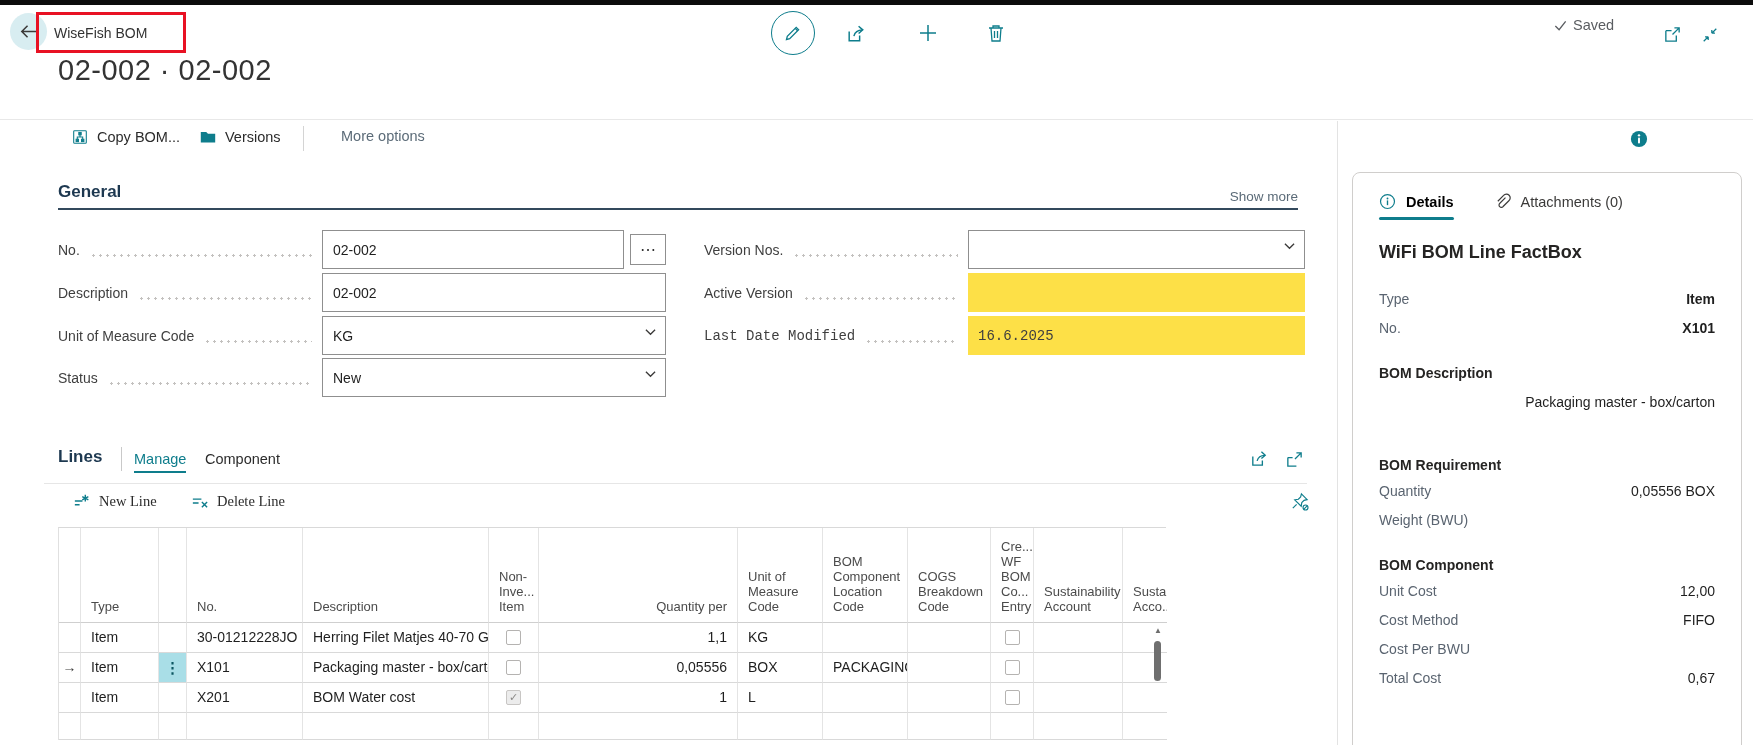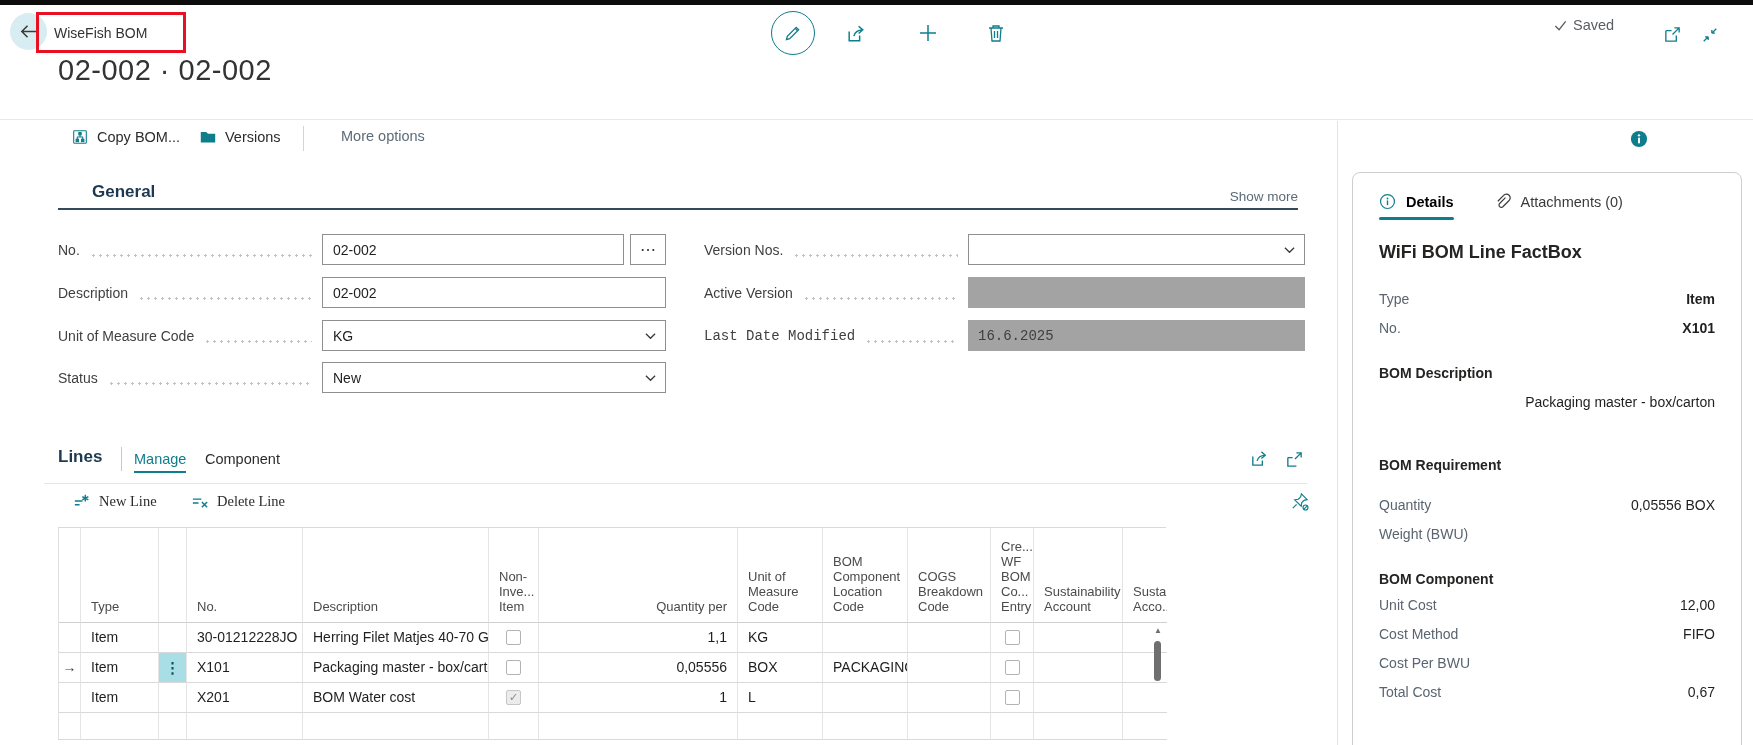--- a/index.html
+++ b/index.html
@@ -36,25 +36,25 @@
   .sec-head { position:absolute; font-size:17px; font-weight:700; color:#1d3850; }
   .show-more { position:absolute; top:189px; left:1208px; width:90px; text-align:right;
                font-size:13.5px; color:#5b6b78; cursor:pointer; }
   .gen-underline { position:absolute; left:58px; top:208px; width:1240px; height:2px; background:#33495c; }
 
   .fr { position:absolute; display:flex; align-items:center; height:31px; }
   .fr-label { font-size:14px; color:#3f3f3f; white-space:nowrap; }
   .leader { flex:1; height:3px; margin:0 10px; align-self:center; margin-top:12px;
             background-image:radial-gradient(circle, #c3c1bf 1.1px, transparent 1.3px);
             background-size:7px 3px; background-repeat:repeat-x; background-position:left center; }
-  .bc-input { height:31px; border:1px solid #8f8f8f; background:#fff; display:flex; align-items:center;
+  .bc-input { height:39px; border:1px solid #8f8f8f; background:#fff; display:flex; align-items:center;
               padding:0 10px; font-size:14px; color:#1f1f1f; position:relative; }
   .bc-input.sel { padding-right:28px; }
   .bc-input .chev { position:absolute; right:9px; top:11px; color:#3b3a39; }
-  .bc-input.disabled { background:#a3a3a3; border:none; color:#3f3f3f; }
+  .bc-input.disabled { background:#fde047; border:none; color:#3f3f3f; }
   .assist-btn { width:36px; height:31px; border:1px solid #8f8f8f; background:#fff; margin-left:6px;
                 display:flex; align-items:center; justify-content:center; font-size:16px; color:#333;
                 cursor:pointer; flex:0 0 auto; }
 
   
   .lines-divider { position:absolute; left:121px; top:447px; width:1px; height:24px; background:#c9c9c9; }
   .ltab { position:absolute; top:451px; font-size:14.5px; cursor:pointer; }
   .ltab.active { color:#0e7d8c; }
   .ltab.active::after { content:""; position:absolute; left:0; right:0; bottom:-6px; height:2px; background:#0e7d8c; }
   .ltab.plain { color:#2b2b2b; }
@@ -216,21 +216,21 @@
   <div class="info-btn">
     <span>
       <svg width="18" height="18" viewBox="0 0 20 20">
           <circle cx="10" cy="10" r="9" fill="currentColor"></circle>
           <circle cx="10" cy="5.9" r="1.3" fill="#fff"></circle>
           <rect x="8.9" y="8.2" width="2.2" height="6.8" rx="1" fill="#fff"></rect>
         </svg>
     </span>
   </div>
 
-  <div class="sec-head" style="left:58px; top:182px;margin-left:34px;">General</div>
+  <div class="sec-head" style="left:58px; top:182px;">General</div>
   <div class="show-more">Show more</div>
   <div class="gen-underline"></div>
 
   <div class="fr" style="left:58px; top:234px; width:608px;">
     <span class="fr-label">No.</span>
     <span class="leader"></span>
     <div class="bc-input" style="width:302px; flex:0 0 302px;">
       <span>02-002</span>
     </div>
     <div class="assist-btn">
@@ -491,21 +491,21 @@
       <span class="lbl">No.</span>
       <span class="val b">X101</span>
     </div>
 
     <div class="fb-group mt-md">BOM Description</div>
     <div class="fb-row right-only">
       <span class="val">Packaging master - box/carton</span>
     </div>
 
     <div class="fb-group mt-lg">BOM Requirement</div>
-    <div class="fb-row" style="margin-top:19px;">
+    <div class="fb-row" style="margin-top:5px;">
       <span class="lbl">Quantity</span>
       <span class="val">0,05556 BOX</span>
     </div>
     <div class="fb-row">
       <span class="lbl">Weight (BWU)</span>
       <span class="val"></span>
     </div>
 
     <div class="fb-group mt-md">BOM Component</div>
     <div class="fb-row" style="margin-top:5px;">

